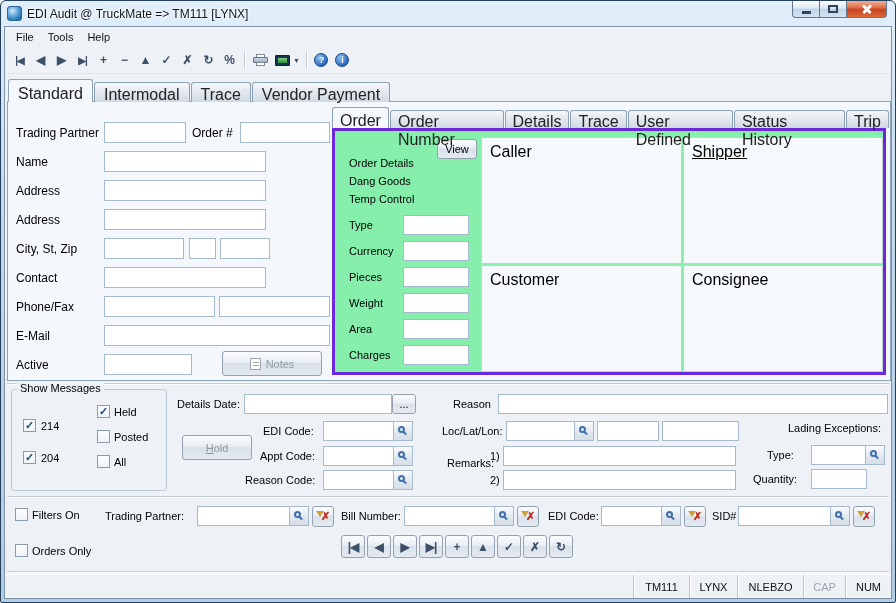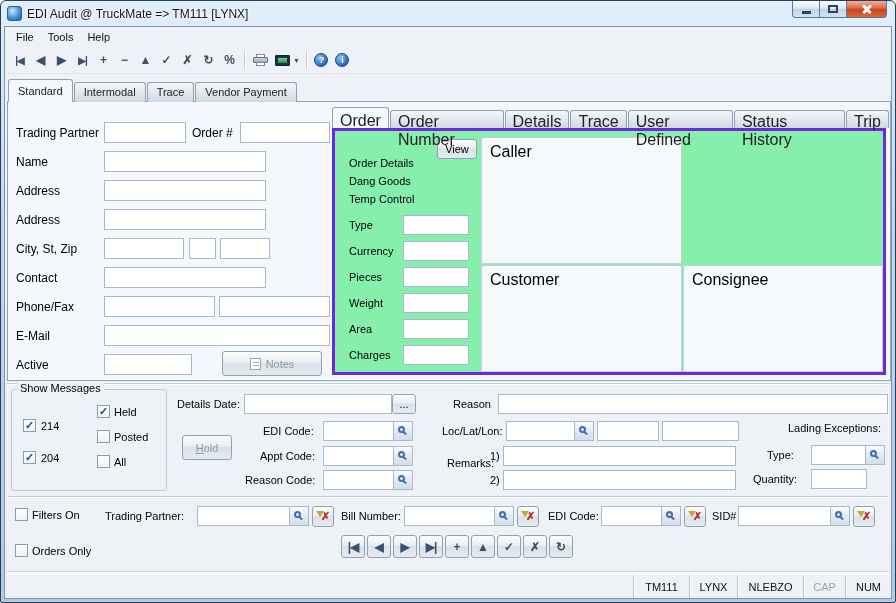--- a/index.html
+++ b/index.html
@@ -34,21 +34,21 @@
   .printer .p-top{position:absolute;left:3px;top:0;width:9px;height:4px;background:#fff;border:1px solid #7c8a99}
   .printer .p-body{position:absolute;left:0;top:3px;width:15px;height:6px;background:linear-gradient(#cfd9e2,#9fb0bf);border:1px solid #5f7081;border-radius:1px}
   .printer .p-out{position:absolute;left:3px;top:8px;width:9px;height:4px;background:#fff;border:1px solid #7c8a99}
   .splitbtn{display:flex;align-items:center;height:21px;padding:0 2px}
   .monitor{width:15px;height:11px;background:#17344f;border:1px solid #0d2338;border-radius:1px;display:flex;align-items:center;justify-content:center}
   .monitor .scr{width:9px;height:5px;background:linear-gradient(#7ed07e,#2e8b3a)}
   .drop{font-size:7px;color:#3c5068;margin-left:3px}
   .circ{width:14px;height:14px;border-radius:50%;border:1px solid #1a4788;color:#fff;font-size:9px;font-weight:bold;
     display:flex;align-items:center;justify-content:center;background:radial-gradient(circle at 35% 30%,#8cc0f0,#2c69c0 70%,#1c4c92)}
   .tabstrip{position:absolute;left:3px;top:52px;height:23px;display:flex;align-items:flex-end;z-index:3}
-  .tab{font-size:11px;padding:3px 9px 0;border:1px solid #8ea2b5;border-bottom:none;border-radius:3px 3px 0 0;
+  .tab{font-size:16px;padding:3px 9px 0;border:1px solid #8ea2b5;border-bottom:none;border-radius:3px 3px 0 0;
     background:linear-gradient(#f5f7fa,#dfe5ec 60%,#d0d9e2);margin-right:1px;height:20px;color:#222}
   .tab.active{background:#f4f7fb;height:23px;padding-top:5px}
   .page{position:absolute;left:2px;top:74px;width:884px;height:280px;border:1px solid #8ea2b5;background:#f4f7fb;z-index:1}
   .lbl{position:absolute;font-size:11px;color:#000;white-space:nowrap}
   .lbl.big{font-size:12px}
   input.inp{position:absolute;height:21px;border:1px solid #a6bace;background:#fff;font:11px "Liberation Sans",sans-serif;padding:0 3px;color:#000}
   input.inp.h20{height:20px}
   .btn{position:absolute;display:flex;align-items:center;justify-content:center;font-size:11px;color:#000;
     background:linear-gradient(#fbfcfd,#e9eef4 45%,#d9e1ea 50%,#e4eaf1);border:1px solid #93a1b1;border-radius:3px}
   .btn.dis{color:#8f99a4}
@@ -220,20 +220,23 @@
         <span class="lbl" style="left:14px;top:166px">Weight</span>
         <input class="inp h20" style="left: 68px; top: 162px; width: 66px;">
         <span class="lbl" style="left:14px;top:192px">Area</span>
         <input class="inp h20" style="left: 68px; top: 188px; width: 66px;">
         <span class="lbl" style="left:14px;top:218px">Charges</span>
         <input class="inp h20" style="left: 68px; top: 214px; width: 66px;">
 
         <div class="quad" style="left:146px;top:6px;width:201px;height:127px">
           <span class="cap">Caller</span>
         </div>
+        <div class="quad" style="left:348px;top:6px;width:200px;height:127px">
+          <span class="cap link">Shipper</span>
+        </div>
         <div class="quad" style="left:146px;top:134px;width:201px;height:107px">
           <span class="cap">Customer</span>
         </div>
         <div class="quad" style="left:348px;top:134px;width:200px;height:107px">
           <span class="cap">Consignee</span>
         </div>
       </div>
     </div>
 
     <div class="hline" style="top:356px"></div>
@@ -244,21 +247,21 @@
     <span class="lbl" style="left:36px;top:393px">214</span>
     <span class="cb" style="left:18px;top:424px">✓</span>
     <span class="lbl" style="left:36px;top:425px">204</span>
     <span class="cb" style="left:92px;top:378px">✓</span>
     <span class="lbl" style="left:109px;top:379px">Held</span>
     <span class="cb" style="left:92px;top:403px"></span>
     <span class="lbl" style="left:109px;top:404px">Posted</span>
     <span class="cb" style="left:92px;top:428px"></span>
     <span class="lbl" style="left:109px;top:429px">All</span>
 
-    <div class="btn dis" style="left:177px;top:408px;width:50px;height:25px">
+    <div class="btn dis" style="left:177px;top:408px;width:70px;height:25px">
       <span class="fl">Hold</span>
     </div>
 
     <span class="lbl" style="left:172px;top:371px">Details Date:</span>
     <input class="inp h20" style="left: 239px; top: 367px; width: 148px;">
     <div class="btn" style="left:387px;top:367px;width:24px;height:20px">
       <span>...</span>
     </div>
 
     <span class="lbl" style="left:258px;top:398px">EDI Code:</span>

